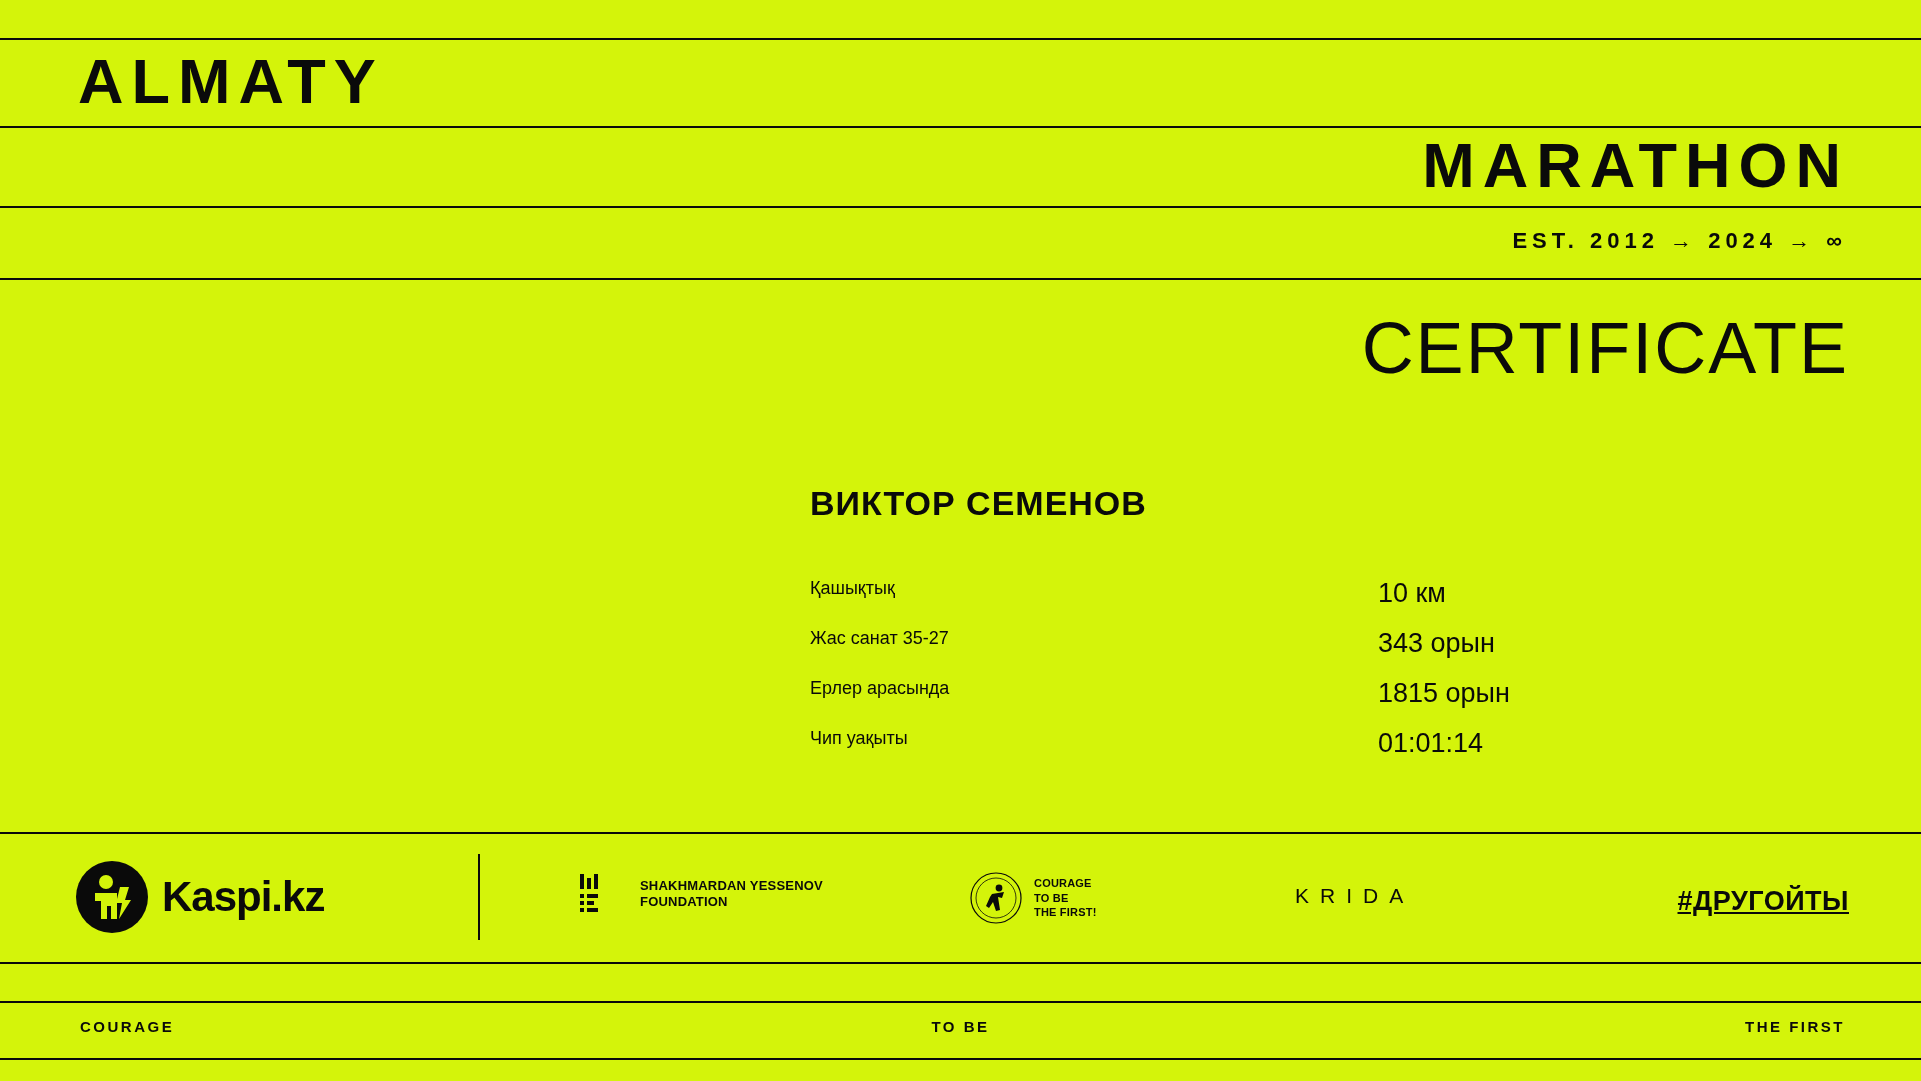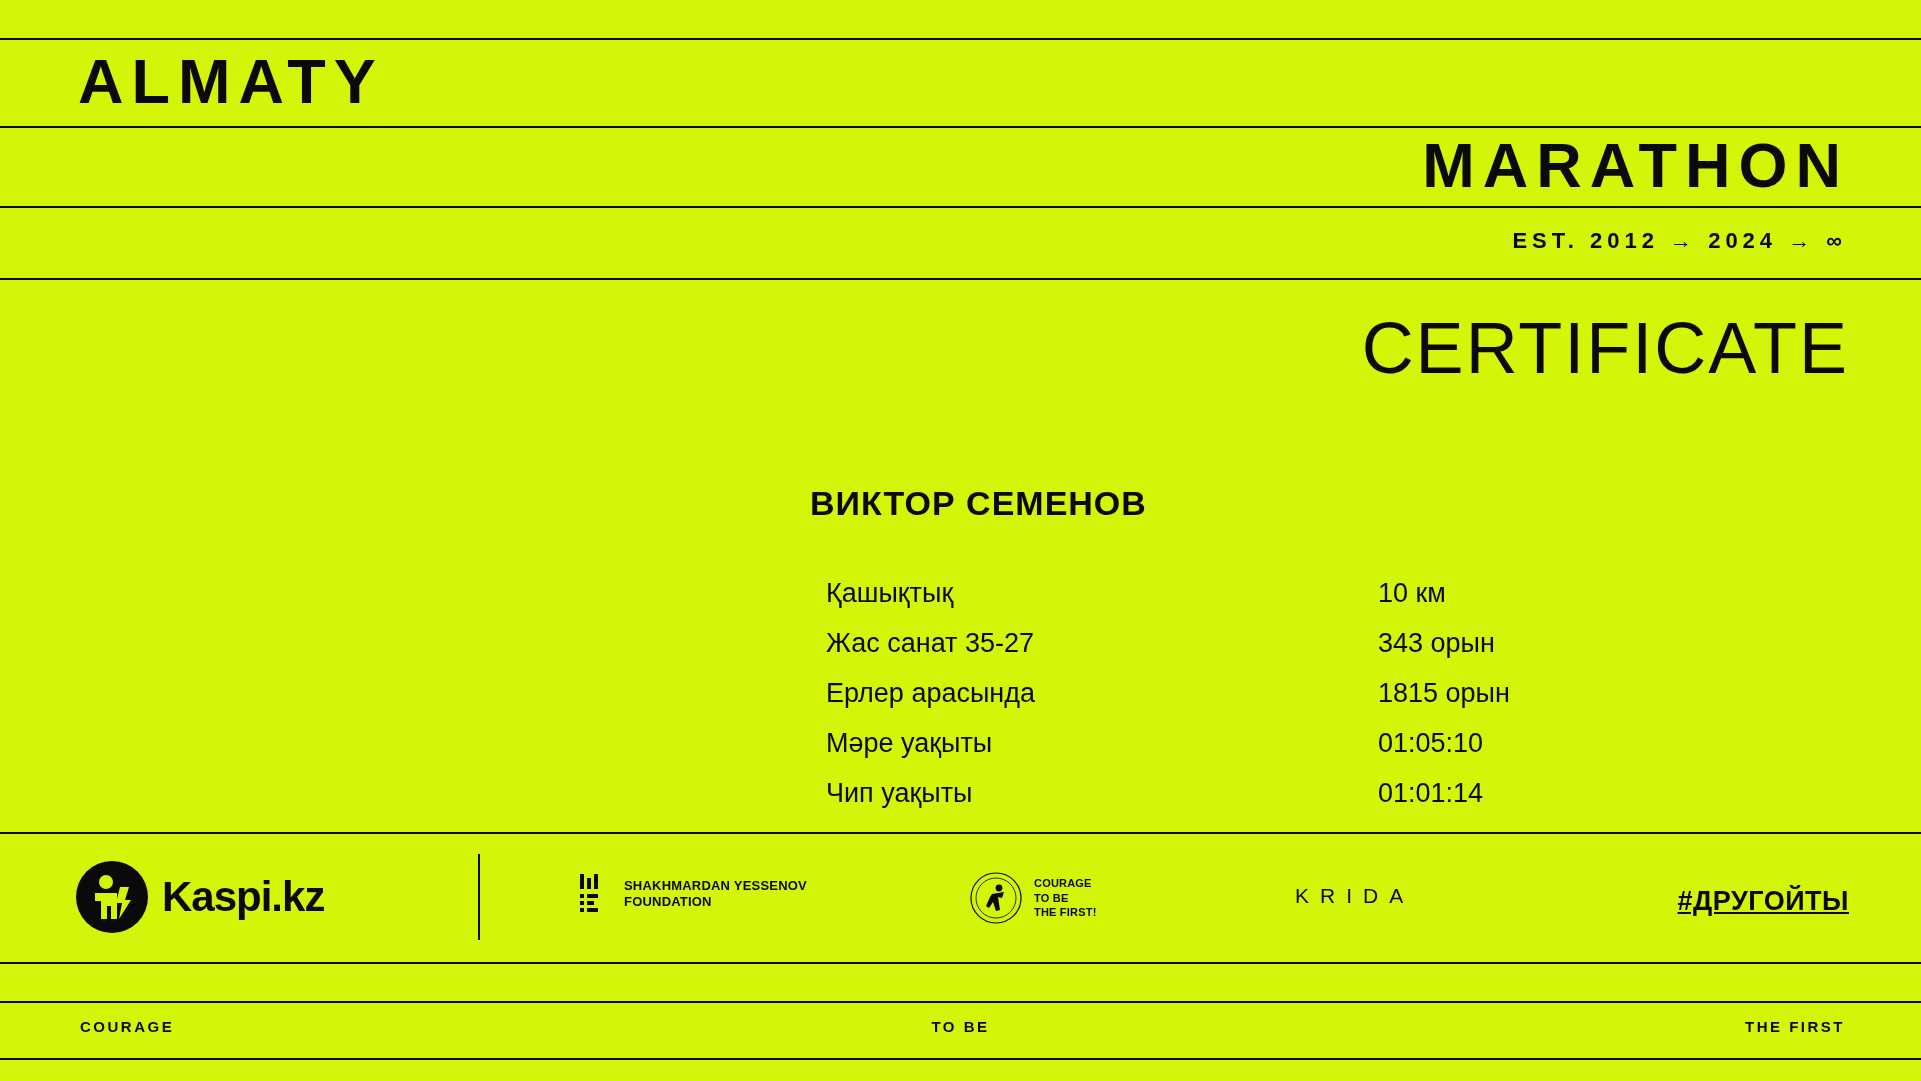--- a/index.html
+++ b/index.html
@@ -104,23 +104,23 @@
     left: 810px;
     top: 578px;
     width: 900px;
   }
   .result-row {
     position: relative;
     height: 50px;
   }
   .result-label {
     position: absolute;
-    left: 16px;
+    left: 0;
     top: 0;
-    font-size: 27px;
+    font-size: 18px;
     font-weight: 400;
     white-space: nowrap;
   }
   .result-value {
     position: absolute;
     left: 568px;
     top: 0;
     font-size: 27px;
     font-weight: 400;
     white-space: nowrap;
@@ -170,21 +170,21 @@
     height: 86px;
     border-left: 2px solid #0a0a0a;
   }
 
   .yessenov {
     position: absolute;
     left: 578px;
     top: 42px;
     display: flex;
     align-items: center;
-    gap: 12px;
+    gap: 28px;
   }
   .yessenov-bars {
     width: 34px;
     height: 40px;
     position: relative;
   }
   .yessenov-text {
     font-size: 13px;
     font-weight: 700;
     line-height: 1.25;
@@ -280,24 +280,20 @@
       <div class="result-label">Қашықтық</div>
       <div class="result-value">10 км</div>
     </div>
     <div class="result-row">
       <div class="result-label">Жас санат 35-27</div>
       <div class="result-value">343 орын</div>
     </div>
     <div class="result-row">
       <div class="result-label">Ерлер арасында</div>
       <div class="result-value">1815 орын</div>
-    </div>
-    <div class="result-row">
-      <div class="result-label">Мәре уақыты</div>
-      <div class="result-value">01:05:10</div>
     </div>
     <div class="result-row">
       <div class="result-label">Чип уақыты</div>
       <div class="result-value">01:01:14</div>
     </div>
   </div>
 
   <div class="sponsors">
 
     <div class="kaspi">

